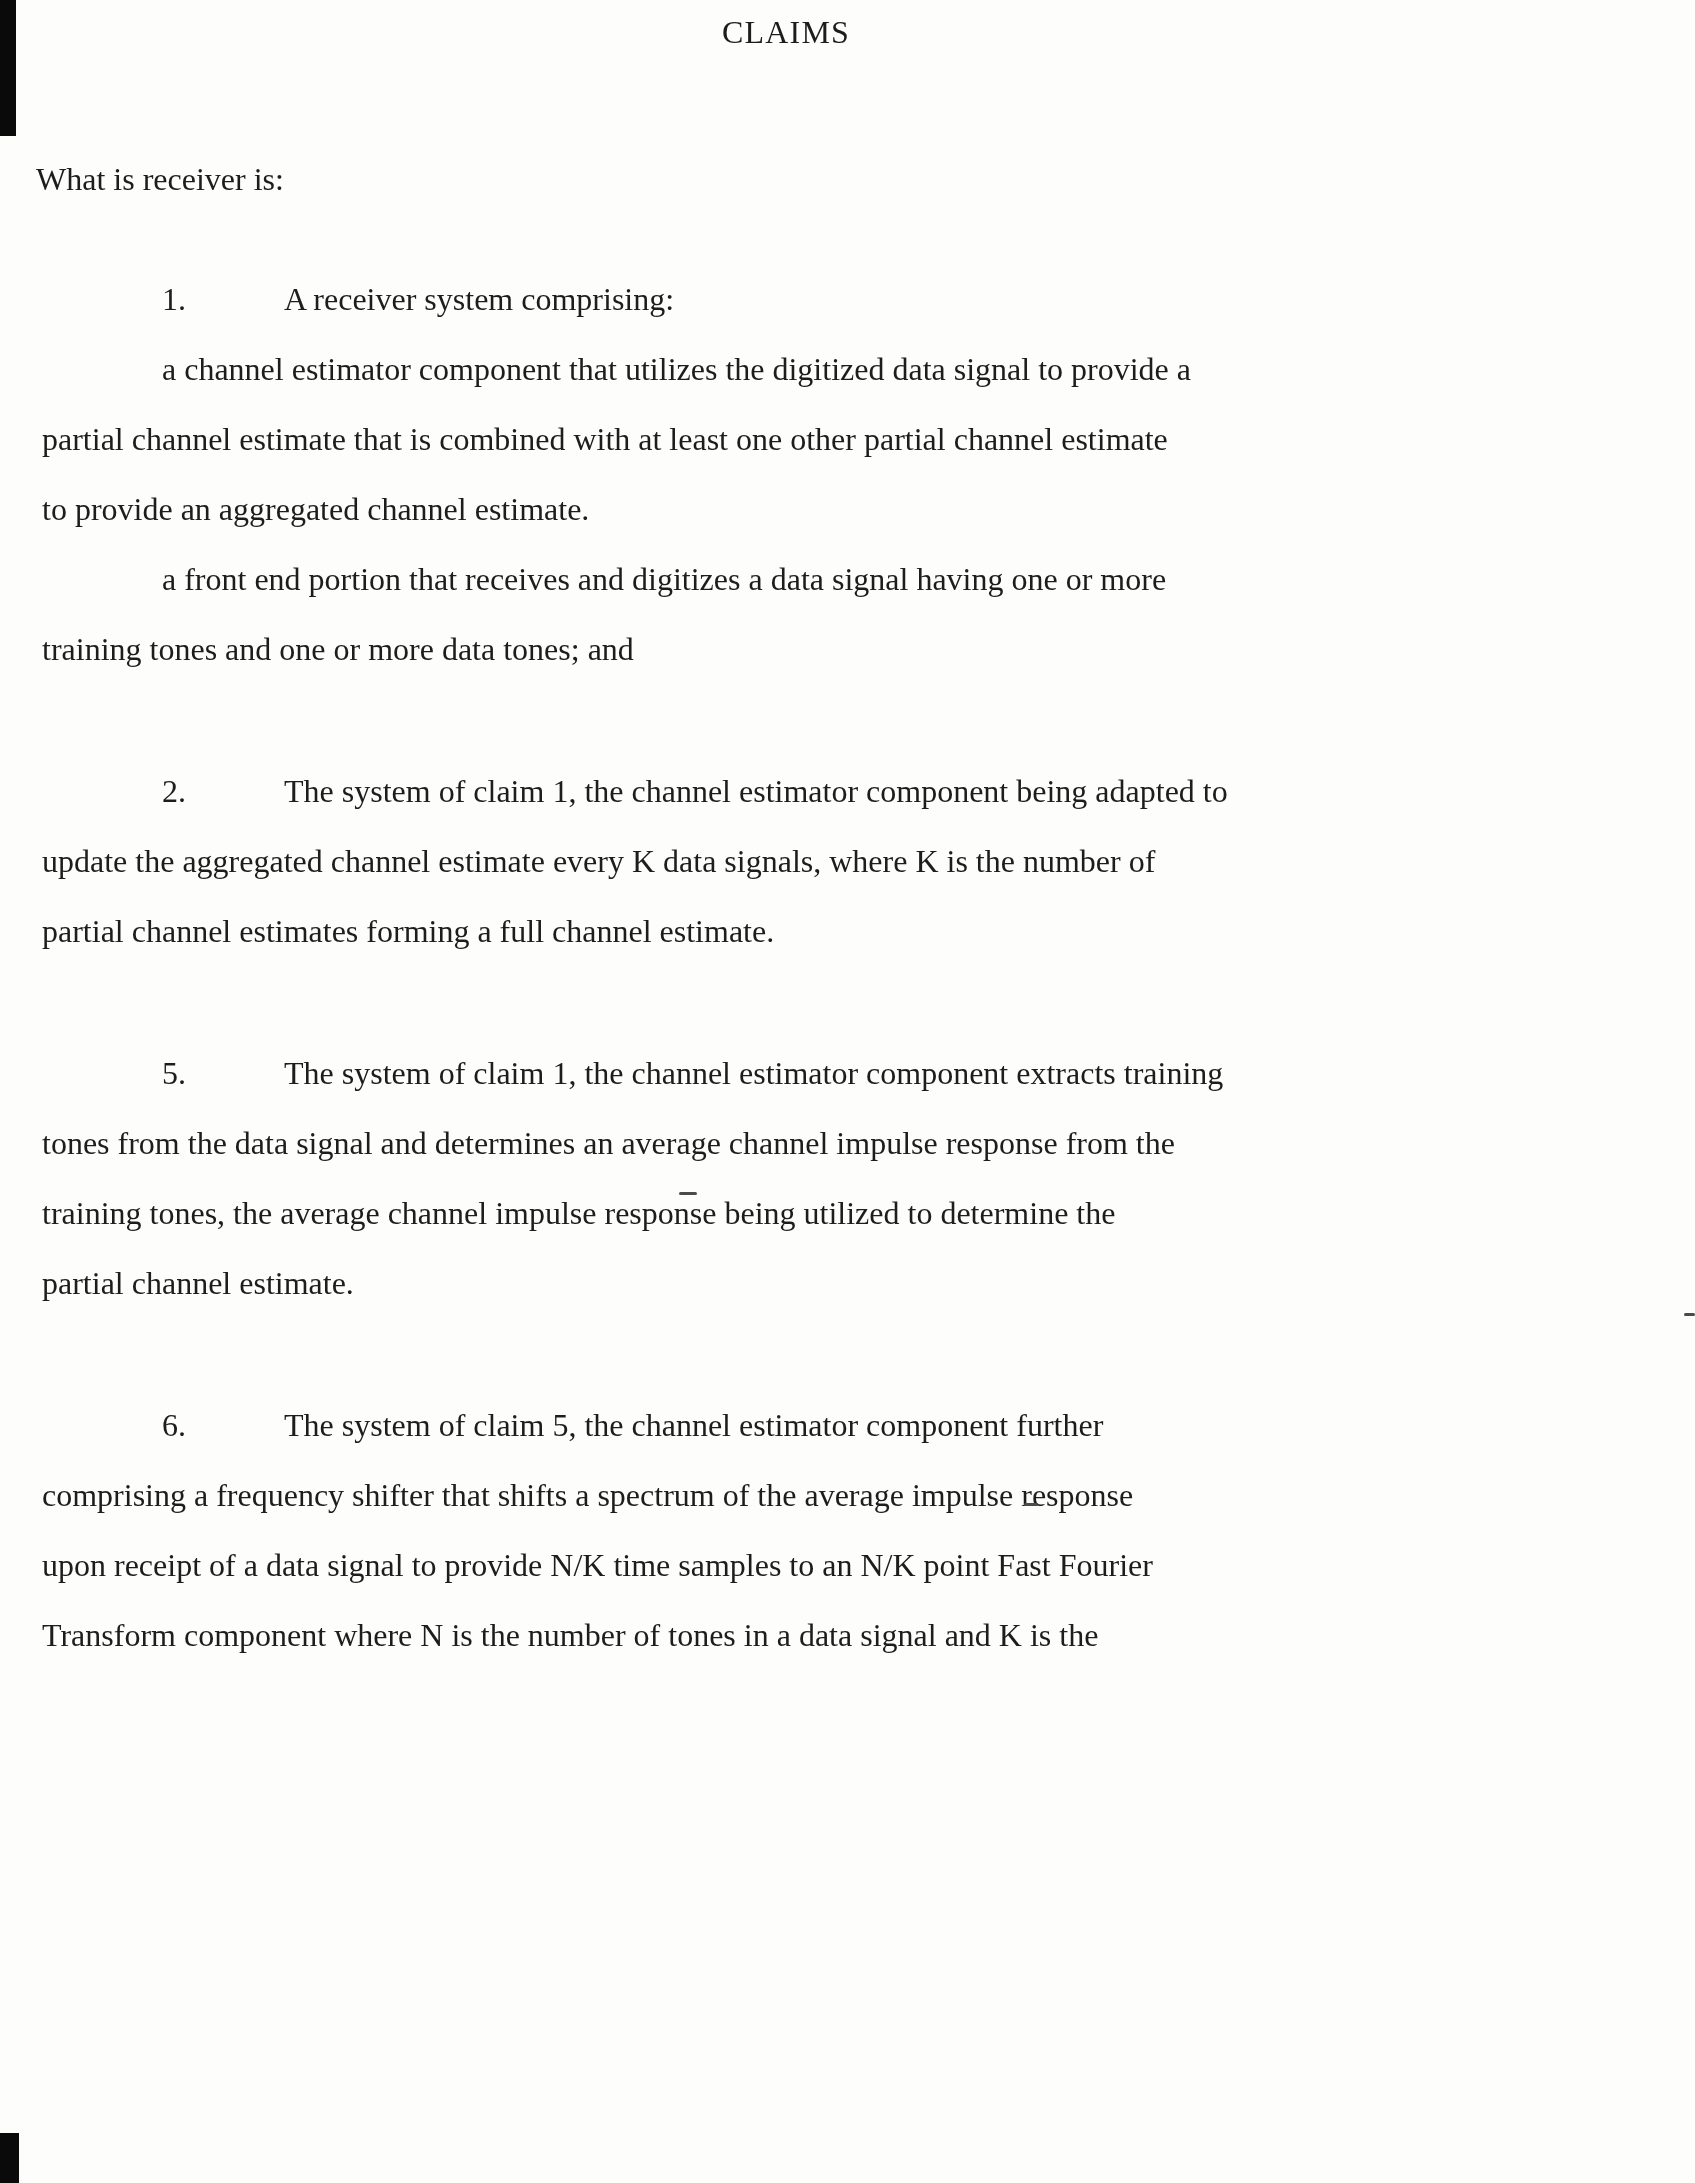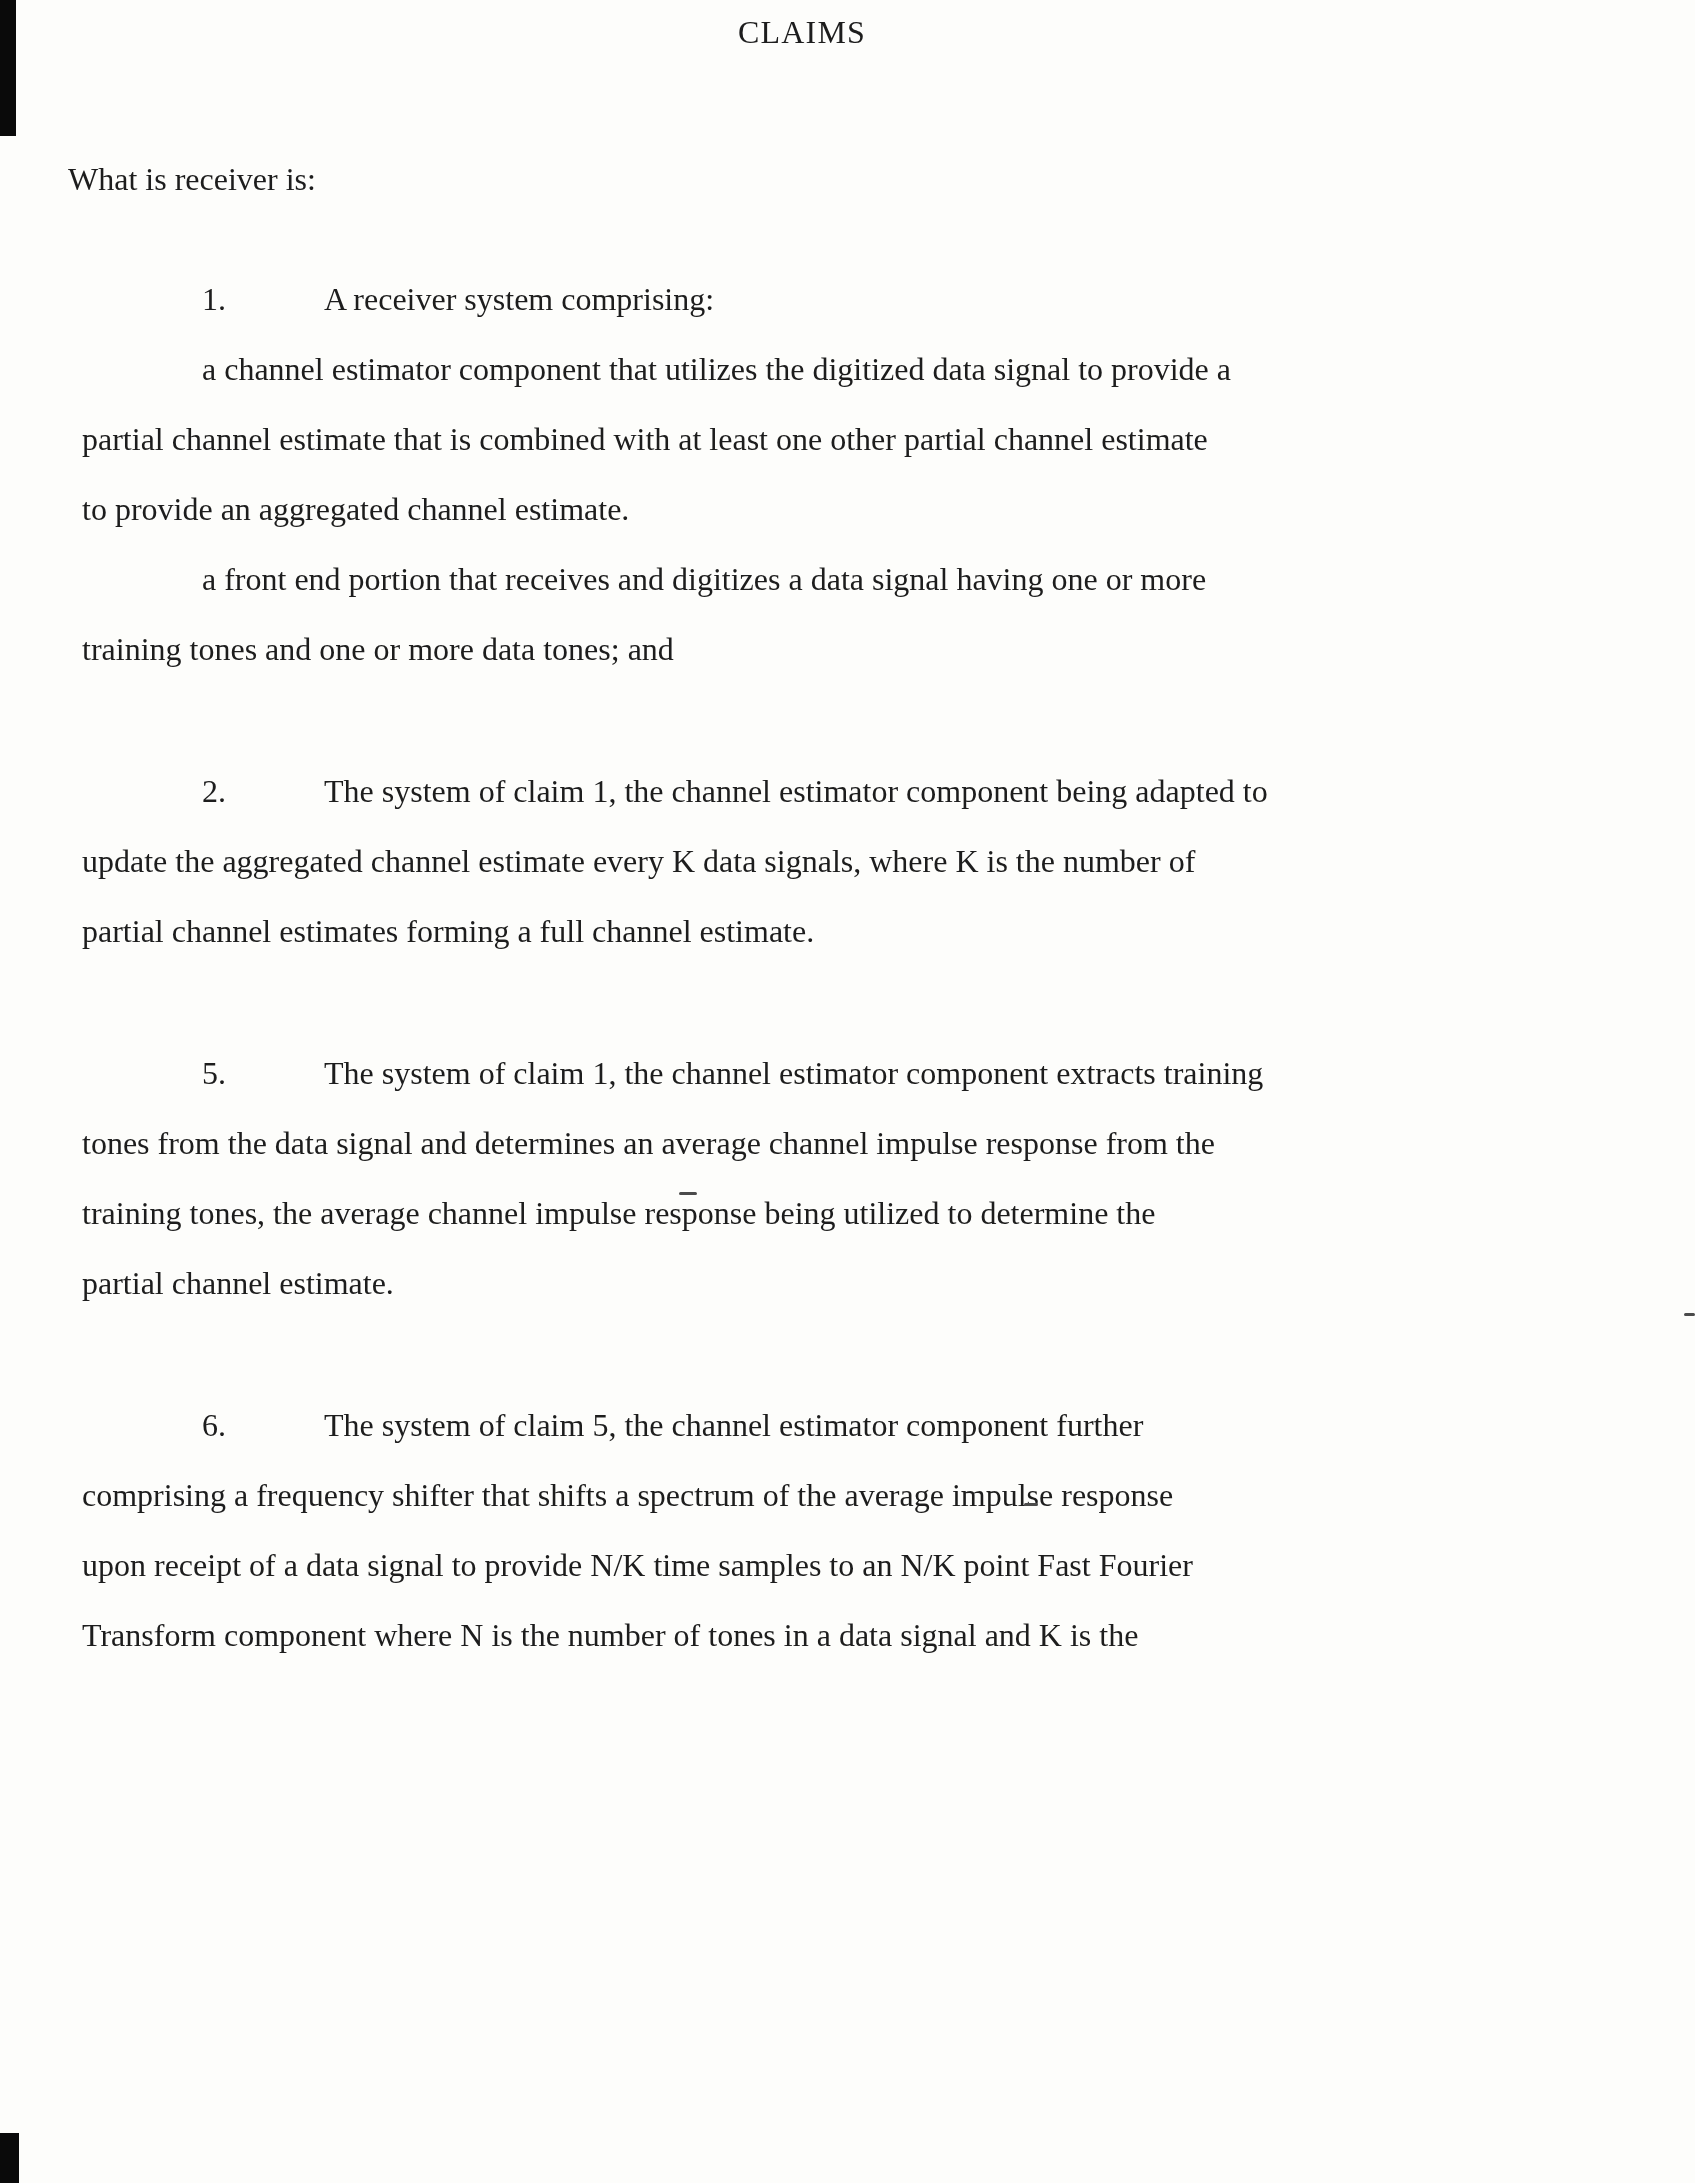--- a/index.html
+++ b/index.html
@@ -11,35 +11,35 @@
     position: relative;
     width: 1696px;
     height: 2183px;
     background: #fdfdfb;
     color: #1d1d1d;
     font-family: "Liberation Serif", "DejaVu Serif", serif;
     font-size: 32px;
     line-height: 70px;
     overflow: hidden;
     box-sizing: border-box;
-    padding: 8px 160px 0 68px;
+    padding: 8px 160px 0 36px;
   }
   .title {
     font-size: 32px;
     font-weight: normal;
     letter-spacing: 1.2px;
     text-align: center;
     margin: 0 0 88px 0;
     line-height: 48px;
   }
   .preamble {
     margin: 0 0 50px 0;
   }
   .claim {
-    margin: 14px;
+    margin: 6px;
   }
   .claim + .claim {
     margin-top: 72px;
   }
   .para {
     margin: 0;
     text-indent: 120px;
     white-space: nowrap;
   }
   .claim-num {

